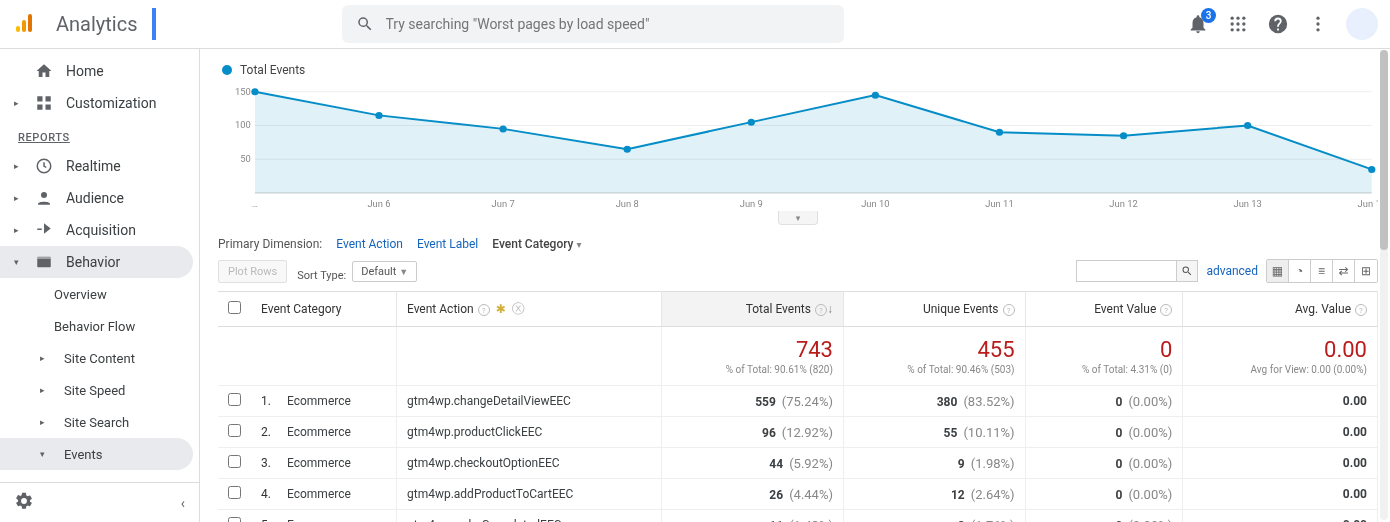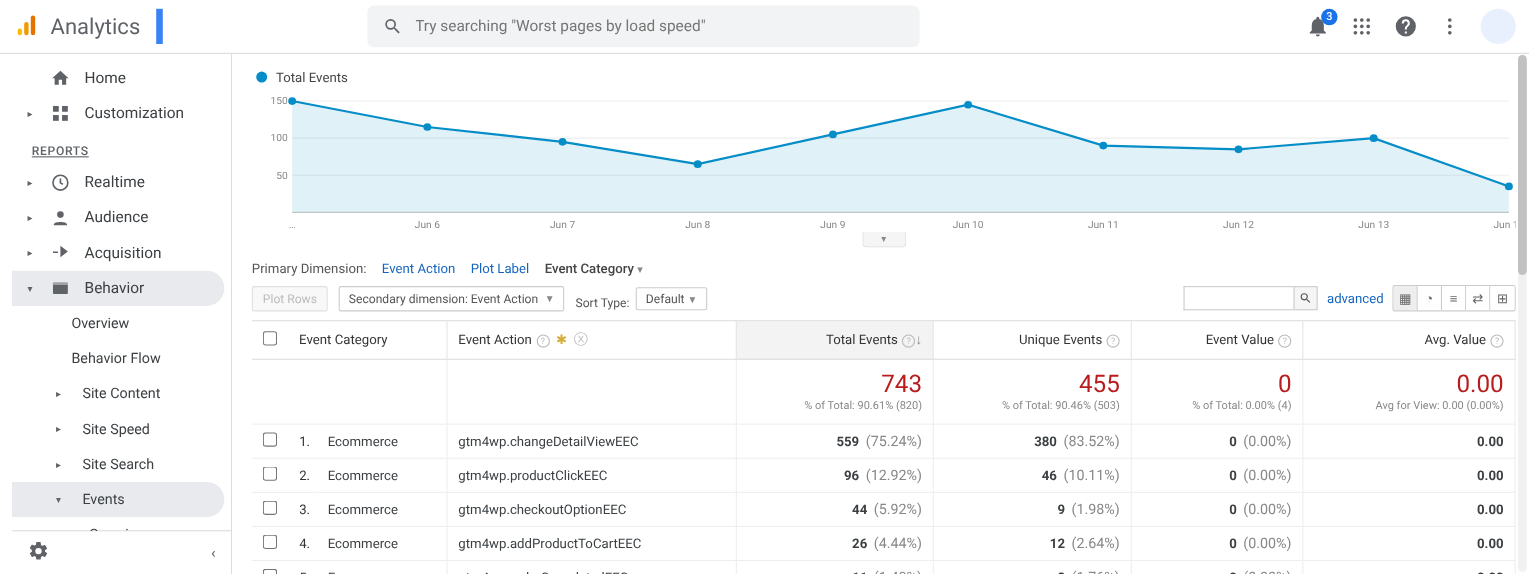--- a/index.html
+++ b/index.html
@@ -1,31 +1,31 @@
 <!DOCTYPE html>
 <html><head>
 <meta charset="utf-8">
 <style>
 * { margin: 0; padding: 0; box-sizing: border-box; font-family: Roboto, Arial, sans-serif; }
 body { background: #fff; color: #3c4043; font-size: 13px; overflow: hidden; width: 1390px; height: 522px; position: relative; }
 
 
 .header { height: 49px; border-bottom: 1px solid #dadce0; display: flex; align-items: center; padding: 0 12px; }
-.logo-wrap { display: flex; align-items: center; gap: 10px; padding-right: 14px; border-right: 6px solid #3b82f6; height: 32px; }
+.logo-wrap { display: flex; align-items: center; gap: 20px; padding-right: 14px; border-right: 4px solid #3b82f6; height: 32px; }
 .logo-icon { width: 24px; height: 24px; }
 .logo-text { font-size: 20px; color: #5f6368; font-weight: 400; }
 .search-box { margin-left: 186px; width: 502px; height: 38px; background: #f1f3f4; border-radius: 6px; display: flex; align-items: center; padding: 0 14px; gap: 12px; }
 .search-box input { border: none; background: transparent; outline: none; font-size: 14px; flex: 1; color: #5f6368; }
 .header-right { margin-left: auto; display: flex; align-items: center; gap: 16px; }
 .hicon { width: 24px; height: 24px; color: #5f6368; display: flex; align-items: center; justify-content: center; position: relative; cursor: pointer; }
 .badge { position: absolute; top: -4px; right: -6px; background: #1a73e8; color: #fff; font-size: 10px; border-radius: 50%; width: 15px; height: 15px; display: flex; align-items: center; justify-content: center; font-weight: 500; }
 .avatar { width: 32px; height: 32px; border-radius: 50%; background: #e8f0fe; }
 
 
-.body { display: flex; height: calc(100% - 49px); margin-left: 11px; }
+.body { display: flex; height: calc(100% - 49px); }
 .sidebar { width: 200px; border-right: 1px solid #dadce0; overflow-y: auto; display: flex; flex-direction: column; }
 .sidebar-inner { flex: 1; overflow-y: auto; padding-top: 6px; }
 .nav-item { display: flex; align-items: center; height: 32px; padding: 0 14px; gap: 12px; font-size: 14px; color: #3c4043; cursor: pointer; border-radius: 0 16px 16px 0; margin-right: 6px; }
 .nav-item .caret { width: 8px; color: #5f6368; font-size: 9px; }
 .nav-item .nicon { width: 20px; height: 20px; display: flex; align-items: center; justify-content: center; color: #5f6368; }
 .nav-item.active { background: #e8eaed; }
 .nav-item.depth1 { padding-left: 54px; font-size: 13px; }
 .nav-item.depth1 .caret { margin-left: -14px; margin-right: 4px; }
 .nav-item.depth2 { padding-left: 70px; font-size: 13px; }
 .reports-label { font-size: 11px; color: #5f6368; letter-spacing: 0.6px; font-weight: 500; padding: 12px 18px 6px; text-decoration: underline; }
@@ -279,30 +279,26 @@
             <text x="855.7777777777778" y="126" text-anchor="middle" font-size="9" fill="#888">Jun 12</text>
             <text x="974.8888888888888" y="126" text-anchor="middle" font-size="9" fill="#888">Jun 13</text>
             <text x="1094" y="126" text-anchor="middle" font-size="9" fill="#888">Jun 14</text>
           </svg>
       </div>
       <div class="expand-handle">▾</div>
 
       <div class="dimrow">
         <span class="lab">Primary Dimension:</span>
         <a>Event Action</a>
-        <a>Plot Label</a>
+        <a>Event Label</a>
         <span class="active-dim caret-down">Event Category</span>
       </div>
 
       <div class="ctrlrow">
         <button class="plot-rows-btn">Plot Rows</button>
-        <div class="sec-dim">
-            <span>Secondary dimension: Event Action</span>
-            <span style="color:#888;font-size:9px;">▼</span>
-          </div>
         <div class="sort-type">
           <span>Sort Type:</span>
           <span class="sort-dd"><span>Default</span> <span style="color:#888;font-size:9px;">▼</span></span>
         </div>
         <div class="ctrl-right">
           <div class="search-small">
             <input style="">
             <span class="go">
                 <svg width="12" height="12" viewBox="0 0 24 24" fill="#555">
                   <path d="M15.5 14h-.79l-.28-.27A6.47 6.47 0 0016 9.5 6.5 6.5 0 109.5 16a6.47 6.47 0 004.23-1.57l.27.28v.79l5 4.99L20.49 19l-4.99-5zM9.5 14A4.5 4.5 0 1114 9.5 4.5 4.5 0 019.5 14z"></path>
@@ -340,21 +336,21 @@
     <td class="num">
                 <span class="big">743</span>
                 <span class="sub">% of Total: 90.61% (820)</span>
               </td>
     <td class="num">
                 <span class="big">455</span>
                 <span class="sub">% of Total: 90.46% (503)</span>
               </td>
     <td class="num">
                 <span class="big">0</span>
-                <span class="sub">% of Total: 0.00% (4)</span>
+                <span class="sub">% of Total: 4.31% (0)</span>
               </td>
     <td class="num">
                 <span class="big">0.00</span>
                 <span class="sub">Avg for View: 0.00 (0.00%)</span>
               </td>
   </tr>
             <tr>
       <td class="chk"><input type="checkbox" class="cb" style=""></td>
       <td class="idx">1.</td>
       <td>Ecommerce</td>
@@ -363,21 +359,21 @@
       <td class="num"><b>380</b><span class="pct">(83.52%)</span></td>
       <td class="num"><b>0</b><span class="pct">(0.00%)</span></td>
       <td class="num"><b>0.00</b></td>
     </tr>
             <tr>
       <td class="chk"><input type="checkbox" class="cb" style=""></td>
       <td class="idx">2.</td>
       <td>Ecommerce</td>
       <td>gtm4wp.productClickEEC</td>
       <td class="num"><b>96</b><span class="pct">(12.92%)</span></td>
-      <td class="num"><b>46</b><span class="pct">(10.11%)</span></td>
+      <td class="num"><b>55</b><span class="pct">(10.11%)</span></td>
       <td class="num"><b>0</b><span class="pct">(0.00%)</span></td>
       <td class="num"><b>0.00</b></td>
     </tr>
             <tr>
       <td class="chk"><input type="checkbox" class="cb" style=""></td>
       <td class="idx">3.</td>
       <td>Ecommerce</td>
       <td>gtm4wp.checkoutOptionEEC</td>
       <td class="num"><b>44</b><span class="pct">(5.92%)</span></td>
       <td class="num"><b>9</b><span class="pct">(1.98%)</span></td>

